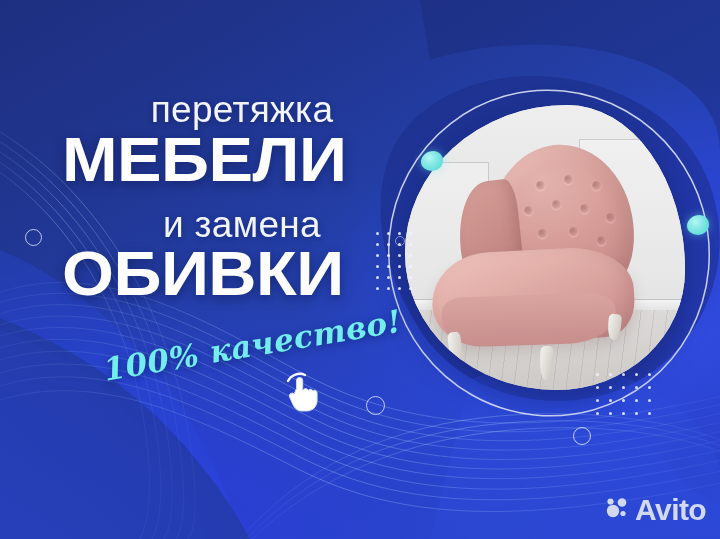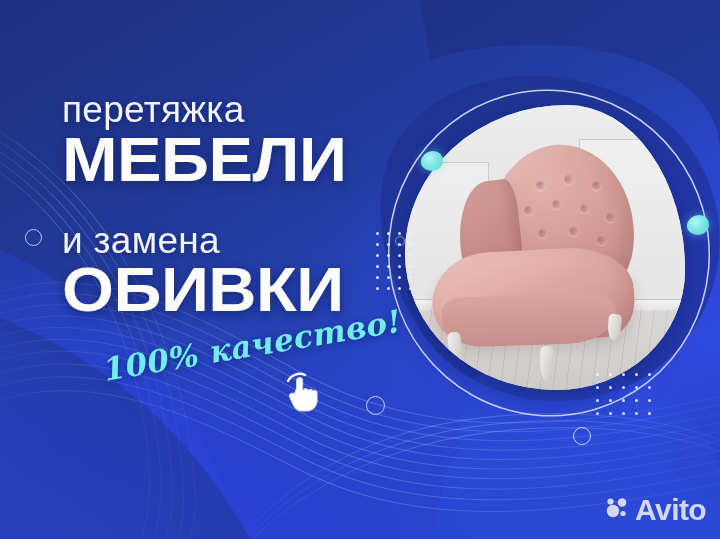--- a/index.html
+++ b/index.html
@@ -26,34 +26,35 @@
     z-index:6;
   }
   .line-thin{
     color:#f2f4fb;
     font-size:37px;
     line-height:0.98;
     font-weight:400;
     letter-spacing:0.3px;
     white-space:nowrap;
     text-shadow:0 2px 6px rgba(10,20,70,.45);
+    text-align:center;
   }
   .line-fat{
     color:#fdfdfd;
     font-size:63px;
     line-height:0.95;
     font-weight:700;
     letter-spacing:-0.5px;
     white-space:nowrap;
     margin-top:2px;
     text-shadow:0 3px 10px rgba(10,20,70,.5);
     transform:scaleX(1.06);
     transform-origin:left center;
   }
-  #line-thin-2{margin-top:33px;}
+  #line-thin-2{margin-top:17px;}
   #line-fat-2{margin-top:1px;}
 
   
   #tagline{
     position:absolute;left:104px;top:352px;
     z-index:7;
     transform:rotate(-9.5deg);
     transform-origin:left center;
   }
   #tagline-text{

